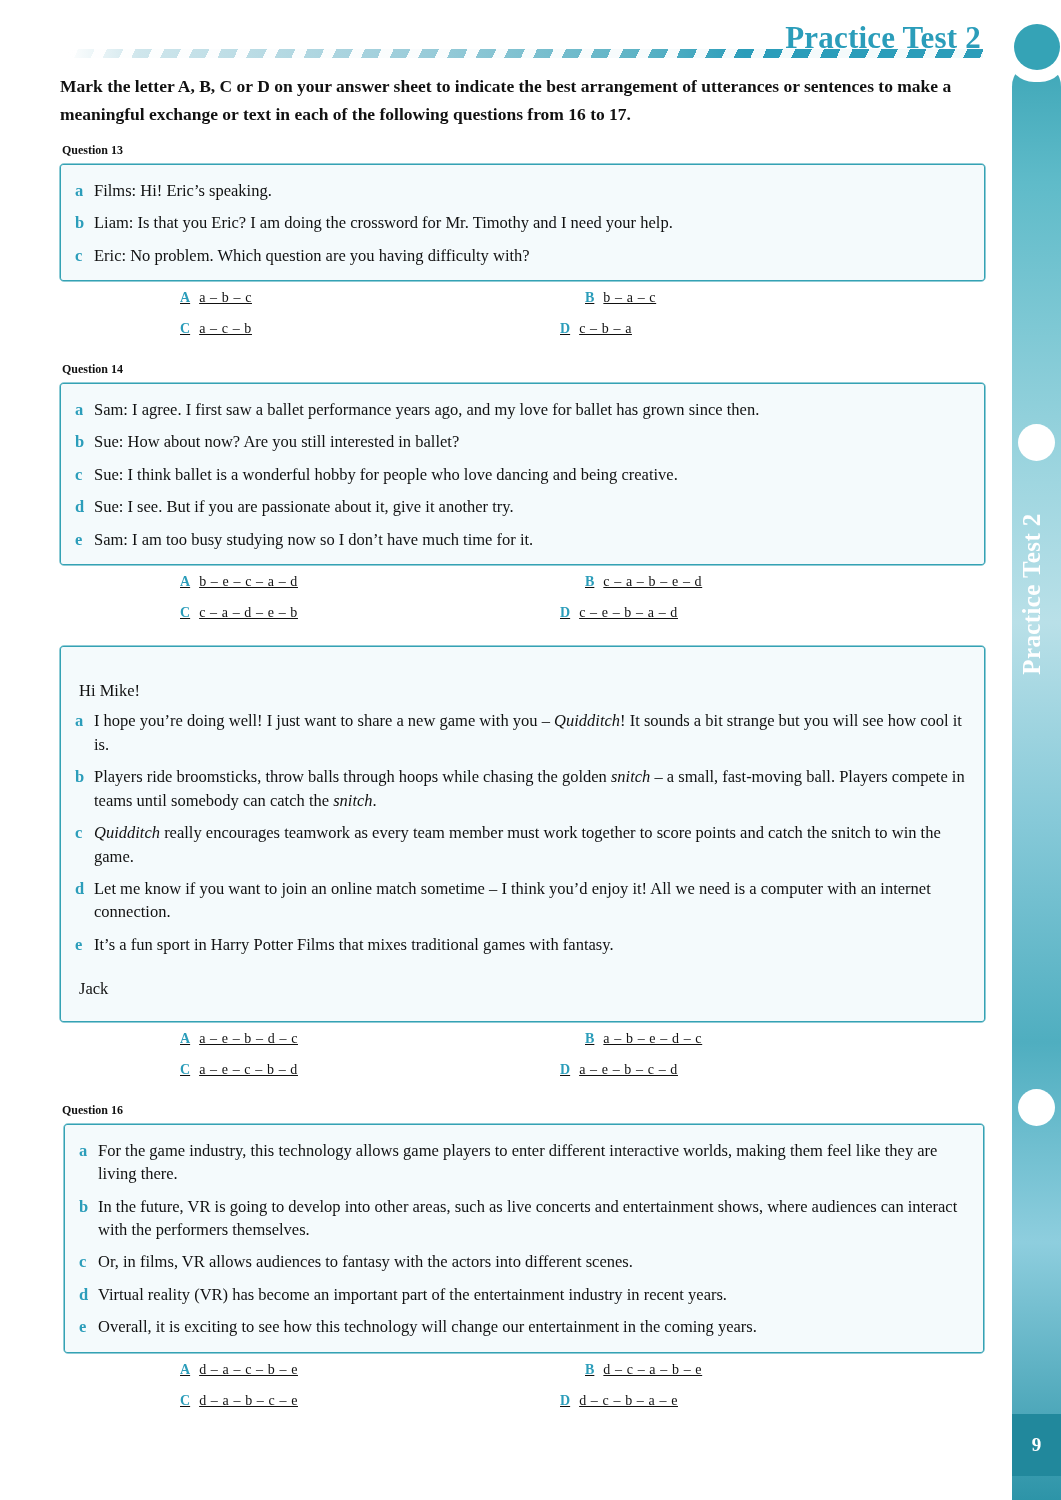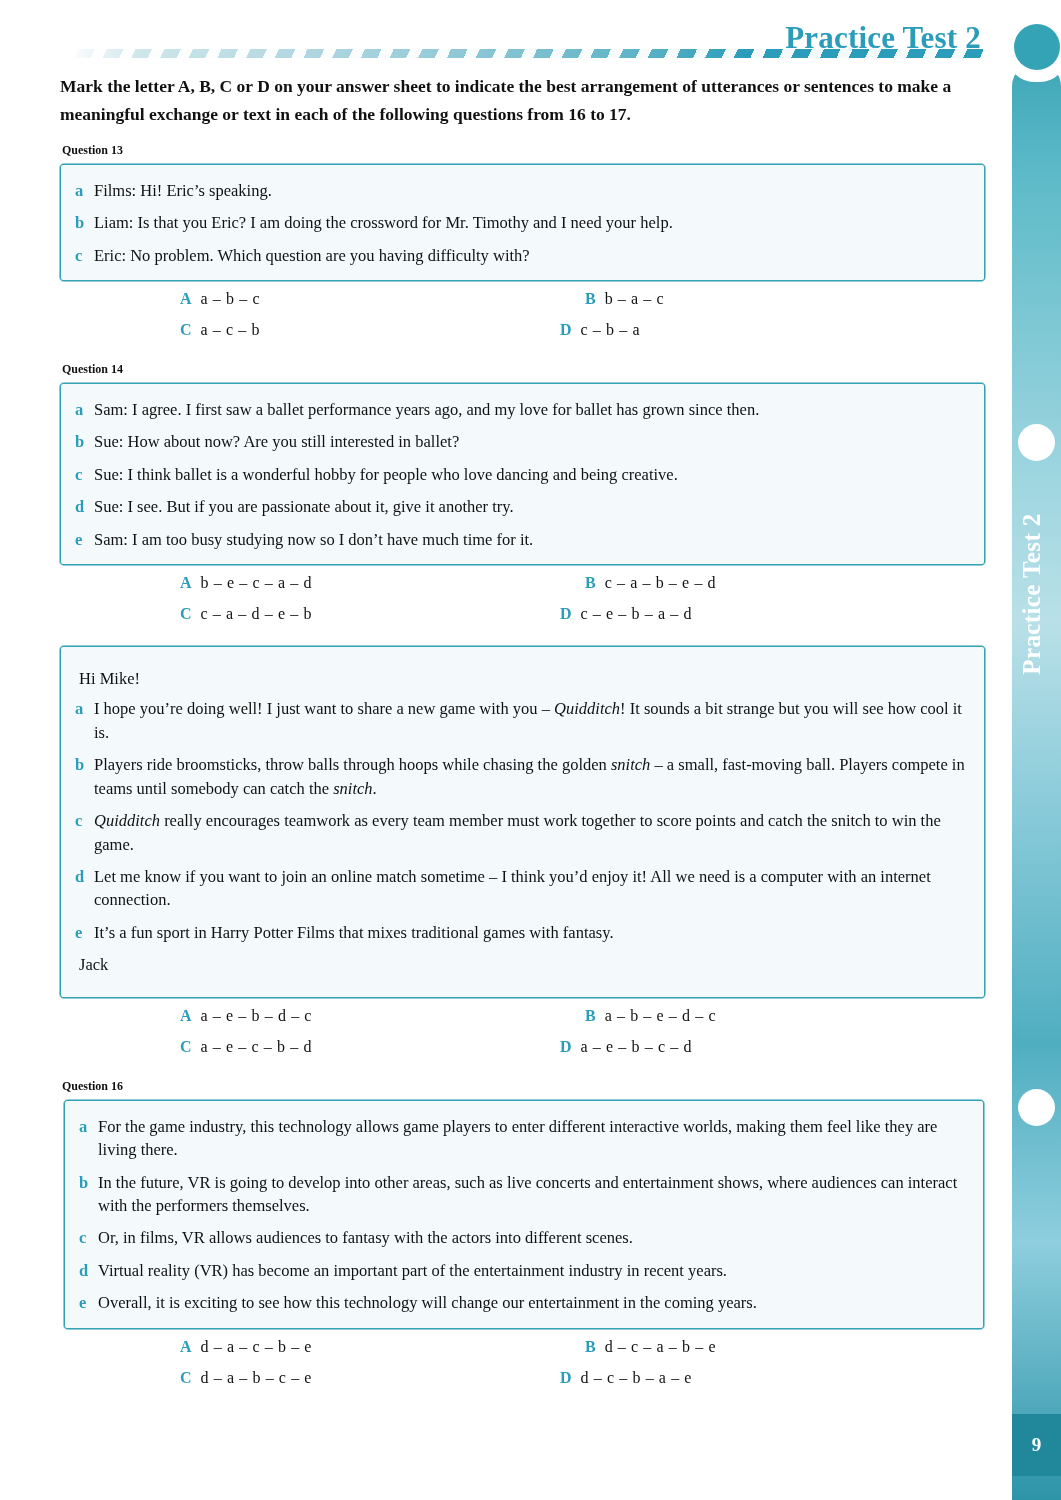--- a/index.html
+++ b/index.html
@@ -184,34 +184,35 @@
     color: #2b9dba;
     font-weight: bold;
     width: 19px;
     flex: 0 0 19px;
     text-align: left;
   }
   .item-text { flex: 1 1 auto; }
   .plainline {
     font-size: 16.5px;
     line-height: 1.42;
-    margin: 9px 0 9px 4px;
+    margin: 21px 0 9px 4px;
   }
   .plainline.tight { margin-bottom: 7px; }
 
   
   .options {
     position: relative;
     margin: 7px 0 10px 0;
     height: 62px;
   }
   .opt {
     position: absolute;
-    font-size: 16px;
+    font-size: 14px;
     white-space: nowrap;
+    text-decoration: underline;
   }
   .opt .ol {
     color: #2b9dba;
     font-weight: bold;
     margin-right: 9px;
   }
   .opt .oseq { color: #111111; letter-spacing: 0.6px; }
   .opt.a { left: 120px; top: 0px; }
   .opt.b { left: 525px; top: 0px; }
   .opt.c { left: 120px; top: 31px; }

